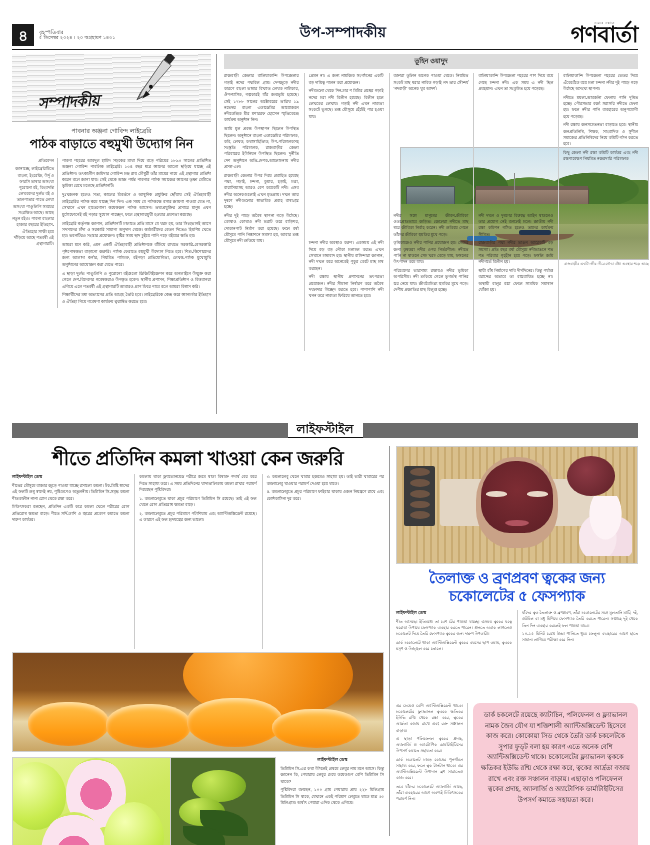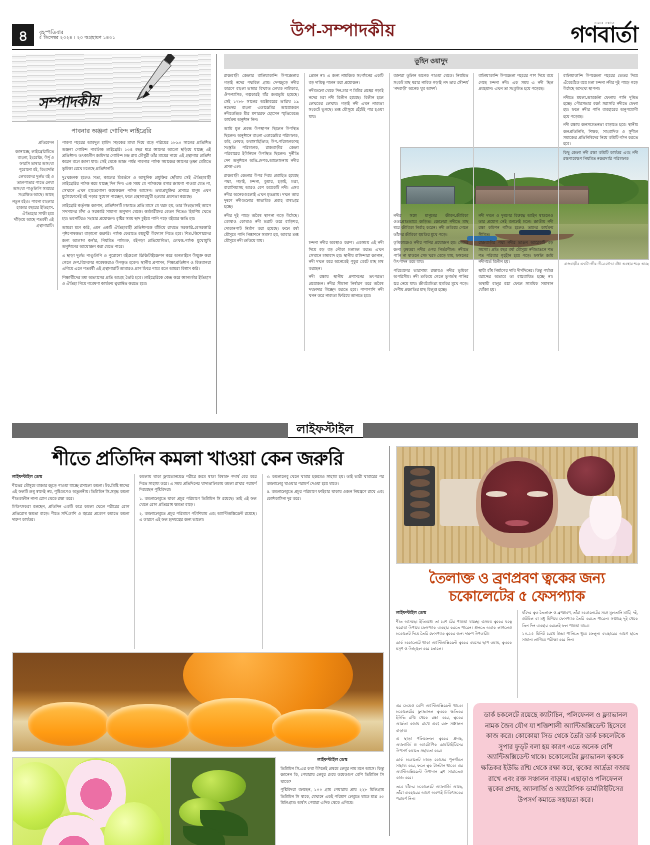--- a/index.html
+++ b/index.html
@@ -14,21 +14,21 @@
   
   .masthead { display: flex; align-items: flex-end; justify-content: space-between;
               height: 46px; padding-top: 14px; }
   .mh-left { display: flex; align-items: center; gap: 5px; }
   .page-num { width: 22px; height: 22px; background: #1b1b1b; color: #fff;
               font-size: 15px; font-weight: bold; display: flex;
               align-items: center; justify-content: center; line-height: 1; }
   .dateblock { line-height: 1.25; }
   .dateblock .dl1 { font-size: 5.2px; color: #1a1a1a; letter-spacing: .1px; }
   .dateblock .dl2 { font-size: 4.6px; color: #303030; letter-spacing: .1px; }
-  .mh-center { font-size: 17px; font-weight: bold; color: #7f1d1d; letter-spacing: .3px;
+  .mh-center { font-size: 14px; font-weight: bold; color: #0f172a; letter-spacing: .3px;
                padding-bottom: 1px; }
   .mh-right { text-align: center; line-height: 1; }
   .mh-right .tiny { font-size: 3.2px; color: #333; letter-spacing: .4px; }
   .mh-right .logo { font-size: 22px; font-weight: bold; color: #0c0c0c;
                     letter-spacing: -0.5px; line-height: .95;
                     font-family: "DejaVu Sans", sans-serif; }
   .rule-top { border-top: 1.6px solid #1a1a1a; margin-top: 3px; }
 
   
   .upper { display: flex; margin-top: 4px; height: 360px; }
@@ -175,21 +175,21 @@
           border-radius: 50%; background: radial-gradient(circle at 40% 35%, #8e3a45, #5d2027); }
   .orchid { position: absolute; right: 2%; bottom: 6%; width: 22%; height: 52%;
             background: radial-gradient(ellipse at 50% 30%, #fdf3f6 0 42%, transparent 44%),
                         radial-gradient(ellipse at 35% 70%, #f8e8ee 0 38%, transparent 40%),
                         radial-gradient(ellipse at 70% 72%, #f3dde6 0 36%, transparent 38%); }
   .tray { position: absolute; left: 3%; top: 16%; width: 13%; height: 52%;
           background: #3b3b3b; border-radius: 2px; }
   .truffle { position: absolute; left: 18%; width: 64%; height: 13%;
              border-radius: 50%; background: #6e5443; }
 
-  .choc-head { font-size: 14.5px; font-weight: bold; text-align: center; color: #c2410c;
+  .choc-head { font-size: 14.5px; font-weight: bold; text-align: center; color: #1d4ed8;
                line-height: 1.25; padding: 5px 0 3px; letter-spacing: -.2px; }
   .choc-body { display: flex; gap: 5px; height: 88px; margin-top: 2px; }
   .cb-c { flex: 1; font-size: 4.05px; line-height: 1.52; text-align: justify; color: #242424; }
   .cb-c + .cb-c { border-left: 1px solid #cbcbcb; padding-left: 4px; }
   .cb-c p { margin-bottom: 2.5px; }
 
   .pink-row { display: flex; margin-top: 5px; height: 152px; gap: 5px; }
   .pink-left { width: 72px; flex: none; font-size: 4.05px; line-height: 1.5;
                text-align: justify; color: #242424; border-right: 1px solid #cbcbcb;
                padding-right: 4px; }
@@ -226,20 +226,21 @@
         <svg class="pen" viewBox="0 0 60 64">
           <path d="M52 2 L58 8 L26 48 L18 52 L22 44 Z" fill="#2b2b2b"></path>
           <path d="M46 10 L54 16 L28 46 L20 50 L24 42 Z" fill="#d8d8d8" stroke="#6a6a6a" stroke-width="1"></path>
           <path d="M28 42 L24 50 L32 46 Z" fill="#1a1a1a"></path>
           <circle cx="33" cy="38" r="2" fill="#111"></circle>
         </svg>
         <div class="script">সম্পাদকীয়</div>
       </div>
 
       <div class="sub-kicker">পাবনার অঞ্জনা গোবিন্দ লাইব্রেরি</div>
+      <div class="sub-head">পাঠক বাড়াতে বহুমুখী উদ্যোগ নিন</div>
 
       <div class="edit-body">
         <div class="edit-narrow">
           <p>প্রতিবেদন</p>
           <p>জানাচ্ছে, লাইব্রেরিটিতে বাংলা, ইংরেজি, উর্দু ও ফারসি ভাষার অসংখ্য পুরোনো বই, কিংবদন্তি লেখকদের দুর্লভ বই ও তালপাতার পাতে লেখা অসংখ্য পাণ্ডুলিপি সময়ের সংরক্ষিত আছে। আছে নতুন বইও। পাবনা বাংলার হাজার বছরের ইতিহাস-ঐতিহ্যের সাক্ষী হয়ে দাঁড়িয়ে আছে শতবর্ষী এই গ্রন্থাগারটি।</p>
         </div>
         <div class="edit-wide">
           <p>পাবনা শহরের আবদুল হামিদ সড়কের মাথা দিয়ে বড়ে পরিয়ের ১৮৯০ সালের প্রতিষ্ঠিত অঞ্জনা গোবিন্দ পাবলিক লাইব্রেরি। ১৩৪ বছর ধরে জ্ঞানের আলো ছড়িয়ে যাচ্ছে এই প্রতিষ্ঠান। তৎকালীন জমিদার গোবিন্দ চন্দ্র রায় চৌধুরী তাঁর মায়ের নামে এই গ্রন্থাগার প্রতিষ্ঠা করেন বলে জানা যায়। সেই থেকে আজ পর্যন্ত পাবনার পাঠক সমাজের জ্ঞানের তৃষ্ণা মেটাতে ভূমিকা রেখে চলেছে প্রতিষ্ঠানটি।</p>
           <p>দুঃখজনক হলেও সত্য, কালের বিবর্তনে ও আধুনিক প্রযুক্তির ছোঁয়ায় সেই ঐতিহ্যবাহী লাইব্রেরির পাঠক কমে যাচ্ছে দিন দিন। এক সময় যে পাঠকক্ষে বসার জায়গা পাওয়া যেত না, সেখানে এখন হাতেগোনা কয়েকজন পাঠক আসেন। তথ্যপ্রযুক্তির প্রসারে মানুষ এখন মুঠোফোনেই বই পড়ার সুযোগ পাচ্ছেন, ফলে গ্রন্থাগারমুখী হওয়ার প্রবণতা কমেছে।</p>
           <p>লাইব্রেরি কর্তৃপক্ষ জানান, প্রতিষ্ঠানটি চালাতে প্রতি মাসে যে খরচ হয়, তার সিংহভাগই আসে সদস্যদের চাঁদা ও সরকারি সামান্য অনুদান থেকে। কর্মচারীদের বেতন দিতেও হিমশিম খেতে হয়। ভবনটিরও সংস্কার প্রয়োজন। বৃষ্টির সময় ছাদ চুইয়ে পানি পড়ে বইয়ের ক্ষতি হয়।</p>

